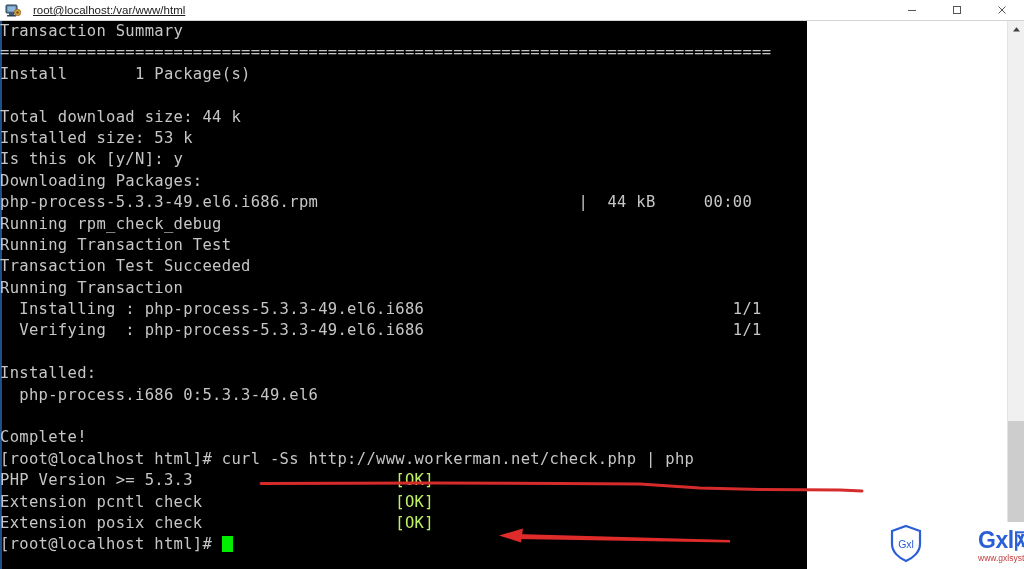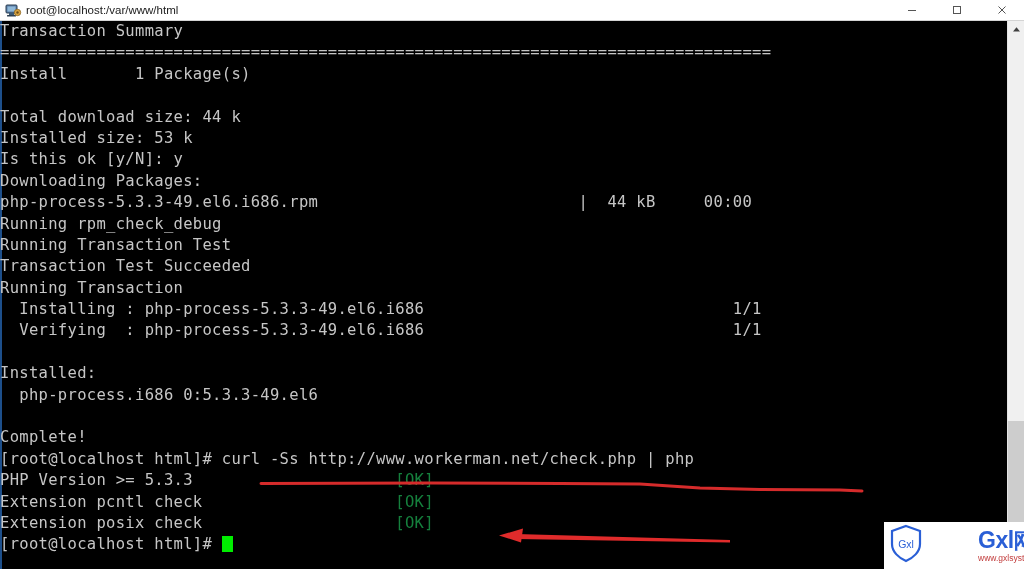--- a/index.html
+++ b/index.html
@@ -11,50 +11,51 @@
   #app { position:relative; width:1024px; height:569px; background:#ffffff; }
 
   
   .titlebar{
     position:absolute; left:0; top:0; width:1024px; height:21px;
     background:#ffffff; border-bottom:1px solid #d4d4d4;
     display:flex; align-items:center;
   }
   .tb-icon{ width:20px; height:20px; margin-left:3px; position:relative; flex:0 0 auto; }
   .tb-title{
-    font-size:11.5px; color:#1a1a1a; margin-left:3px; white-space:nowrap;
+    font-size:11.5px; color:#1a1a1a; margin-left:10px; white-space:nowrap;
     font-family:"Liberation Sans", sans-serif;
+    text-decoration:underline;
   }
   .tb-spacer{ flex:1 1 auto; }
   .tb-btn{
     width:45px; height:21px; display:flex; align-items:center; justify-content:center;
     flex:0 0 auto;
   }
   .tb-btn svg{ display:block; }
 
   
   .terminal{
-    position:absolute; left:0; top:21px; width:1007px; height:548px;
+    position:absolute; left:0; top:21px; width:807px; height:548px;
     background:#000000; overflow:hidden;
   }
   .term-leftborder{
     position:absolute; left:0; top:0; width:2px; height:548px;
     background:#1d4f8b;
   }
   .lines{
     position:absolute; left:0; top:0; width:1007px;
     font-family:"DejaVu Sans Mono","Liberation Mono",monospace;
     font-size:15.5px;
     line-height:21.4px;
     color:#c6c6c6;
     white-space:pre;
     letter-spacing:0.02em;
   }
   .lines .row{ height:21.4px; position:relative; }
-  .ok{ color:#15803d; }
+  .ok{ color:#bef264; }
   .cursor{
     display:inline-block; width:11px; height:16px;
     background:#00ee00; vertical-align:-3px;
   }
 
   
   .scrollbar{
     position:absolute; right:0; top:21px; width:17px; height:548px;
     background:#f0f0f0; border-left:1px solid #e4e4e4;
   }

